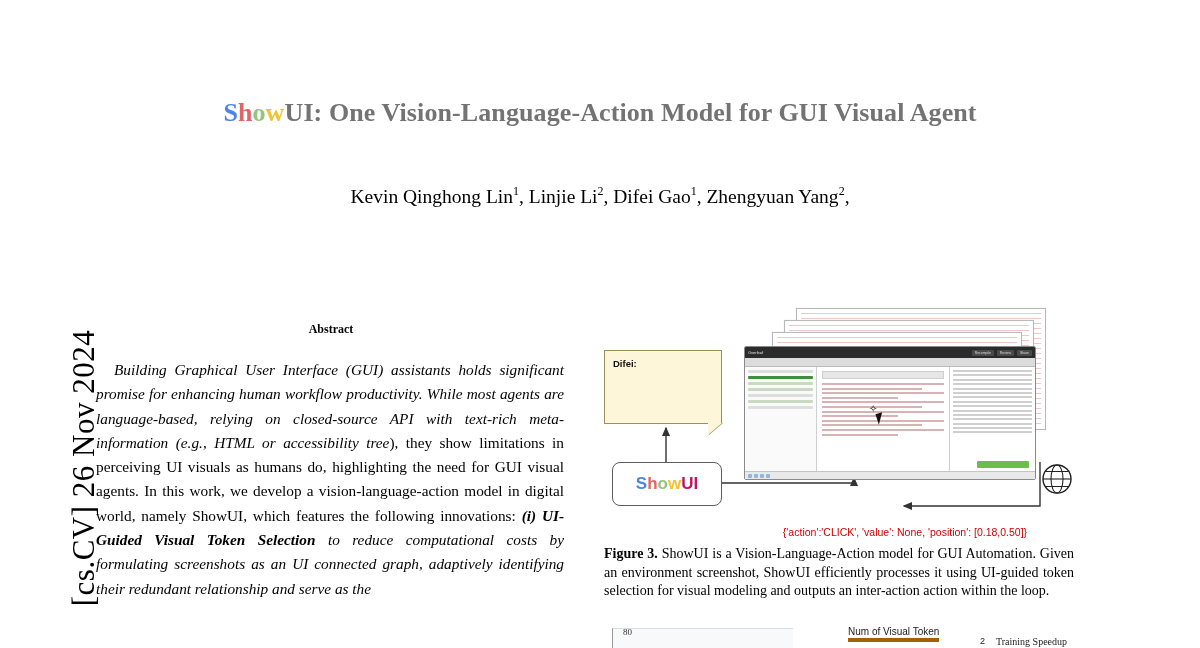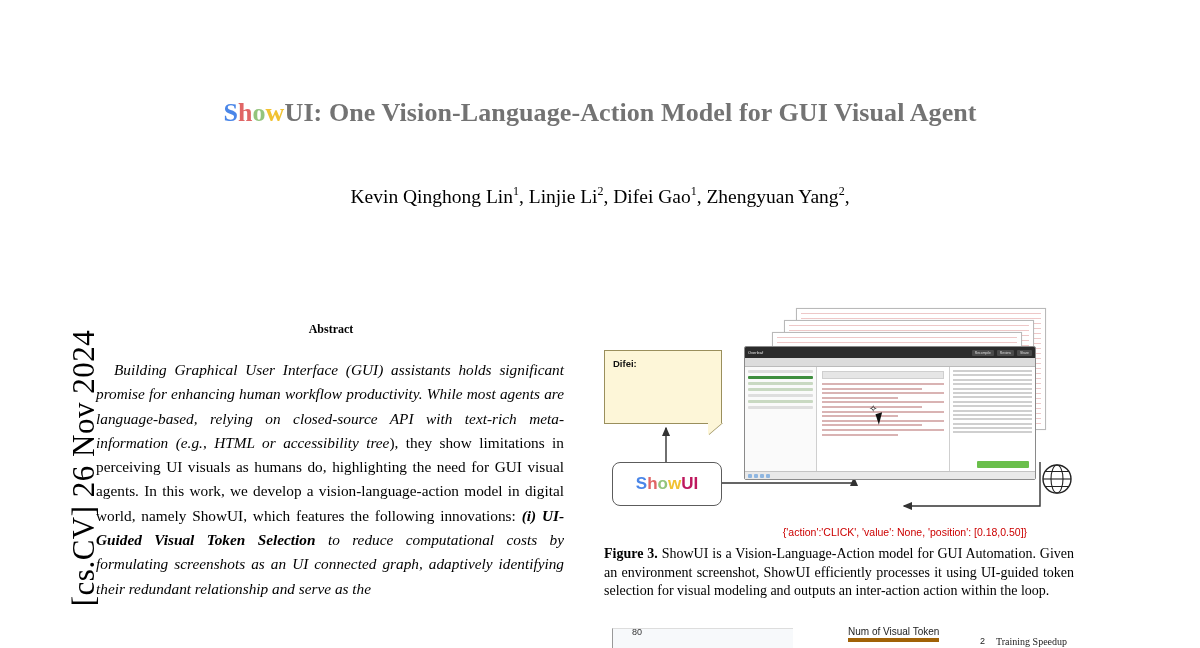--- a/index.html
+++ b/index.html
@@ -369,22 +369,22 @@
     left: 8px;
     top: 2px;
     width: 180px;
     height: 30px;
     border-left: 1px solid #999;
     border-top: 1px solid #ddd;
     background: #f7f9fb;
   }
   .chart-ytick {
     position: absolute;
-    left: 28px; top: 1px;
-    font-family: Liberation Sans, sans-serif;
+    left: 19px; top: 1px;
+    font-family: Liberation Serif, serif;
     font-size: 9px;
     color: #333;
   }
   .chart-label-a {
     position: absolute;
     left: 244px; top: 0px;
     font-family: "Liberation Sans", sans-serif;
     font-size: 10px;
     color: #222;
   }

